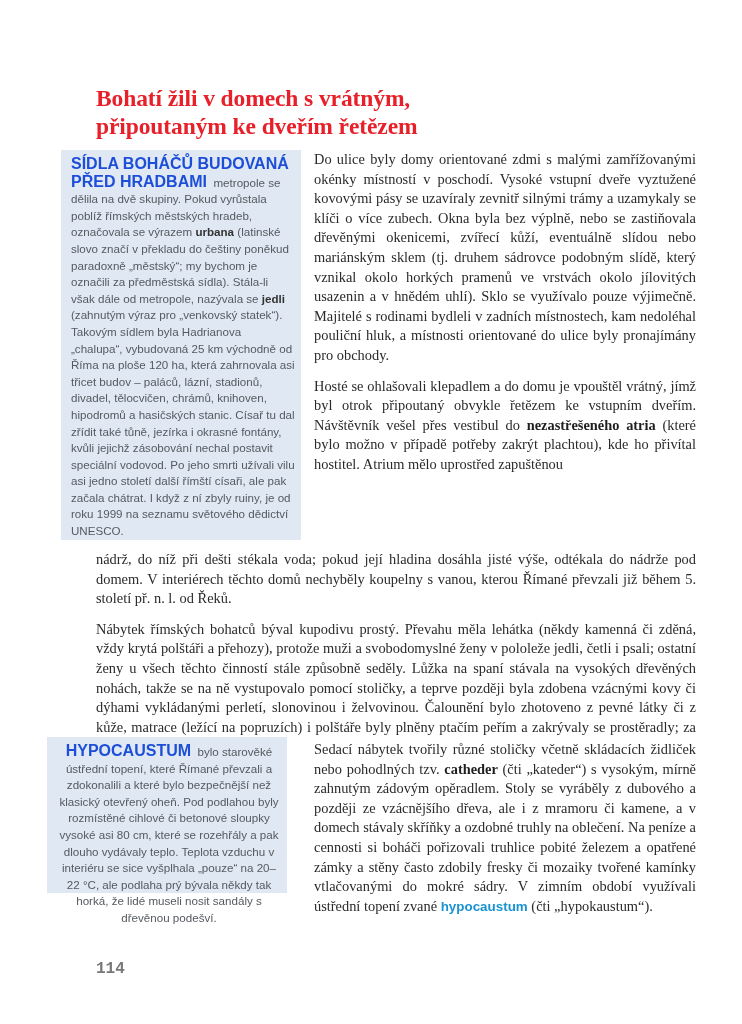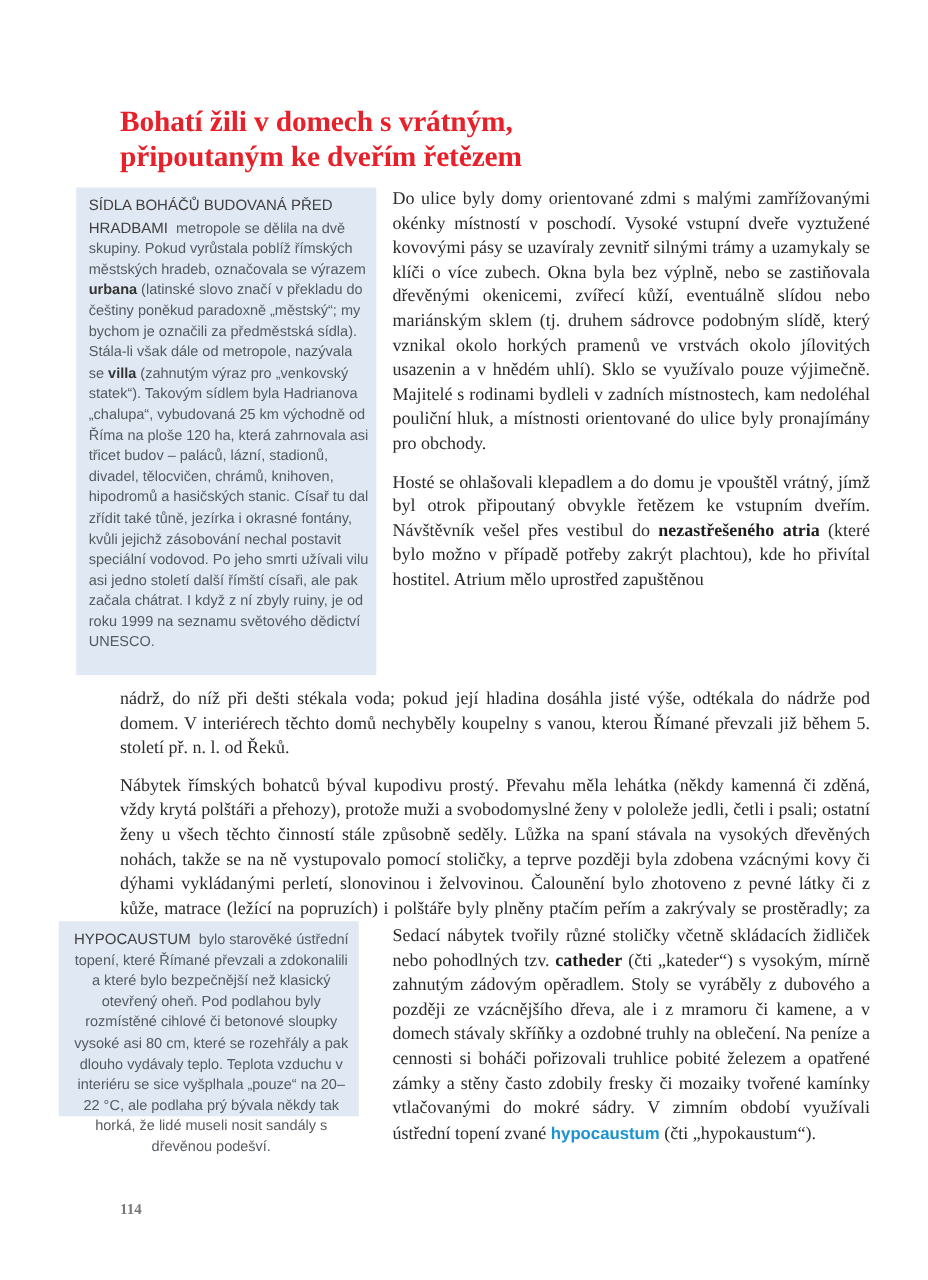--- a/index.html
+++ b/index.html
@@ -3,55 +3,55 @@
 <meta charset="utf-8">
 <style>
   html, body { margin:0; padding:0; }
   body { width:742px; height:1024px; background:#ffffff; position:relative; overflow:hidden;
          font-family:"Liberation Serif", serif; color:#2a2a2a; }
   .title { position:absolute; left:96px; top:84px; width:420px; margin:0;
            font-family:"Liberation Serif", serif; font-weight:bold; font-size:23.5px; line-height:28px;
            color:#e8202a; letter-spacing:-0.1px; }
   .box { position:absolute; background:#e0e8f3; font-family:"Liberation Sans", sans-serif;
          font-size:11.6px; line-height:16.6px; color:#555a60; box-sizing:border-box; }
-  .box .head { color:#404040; font-weight:normal; font-size:12px; }
+  .box .head { color:#1d4ed8; font-weight:bold; font-size:16px; }
   .box b { color:#333; }
   .box1 { left:61px; top:150px; width:240px; height:390px; padding:6px 6px 0 10px; }
   .box2 { left:47px; top:737px; width:240px; height:156px; padding:6px 6px 0 10px;text-align:center; }
   .col { position:absolute; font-size:14.4px; line-height:19.6px; color:#2a2a2a; text-align:justify; }
   .col p { margin:0 0 11px 0; }
   .col b { color:#1f1f1f; }
   .blue { color:#1a93d2; font-family:"Liberation Sans", sans-serif; font-weight:bold; font-size:13.4px; }
   .right1 { left:314px; top:150px; width:382px; }
   .full { left:96px; top:550px; width:600px; }
   .right2 { left:314px; top:740px; width:382px; }
   .line { display:block; white-space:nowrap; }
-  .pageno { position:absolute; left:96px; top:960px; font-family:Liberation Serif, serif;
-            font-weight:bold; font-size:12px; color:#777; }
+  .pageno { position:absolute; left:96px; top:960px; font-family:Liberation Mono, monospace;
+            font-weight:bold; font-size:16px; color:#777; }
 </style>
 </head>
 <body>
 
 <h1 class="title">
   <span class="line">Bohatí žili v domech s vrátným,</span>
   <span class="line">připoutaným ke dveřím řetězem</span>
 </h1>
 
 <div class="box box1">
   <span class="head">SÍDLA BOHÁČŮ BUDOVANÁ PŘED HRADBAMI</span>&nbsp;
   <span>metropole se dělila na dvě</span>
   <span>skupiny. Pokud vyrůstala poblíž římských</span>
   <span>městských hradeb, označovala se výrazem</span>
   <b>urbana</b>
   <span>(latinské slovo značí v překladu</span>
   <span>do češtiny poněkud paradoxně „městský“;</span>
   <span>my bychom je označili za předměstská</span>
   <span>sídla). Stála-li však dále od metropole,</span>
   <span>nazývala se</span>
-  <b>villa</b>
+  <b>jedli</b>
   <span>(zahnutým výraz pro</span>
   <span>„venkovský statek“). Takovým sídlem byla</span>
   <span>Hadrianova „chalupa“, vybudovaná 25 km</span>
   <span>východně od Říma na ploše 120 ha, která</span>
   <span>zahrnovala asi třicet budov – paláců, lázní,</span>
   <span>stadionů, divadel, tělocvičen, chrámů,</span>
   <span>knihoven, hipodromů a hasičských stanic.</span>
   <span>Císař tu dal zřídit také tůně, jezírka</span>
   <span>i okrasné fontány, kvůli jejichž zásobování</span>
   <span>nechal postavit speciální vodovod. Po jeho</span>

